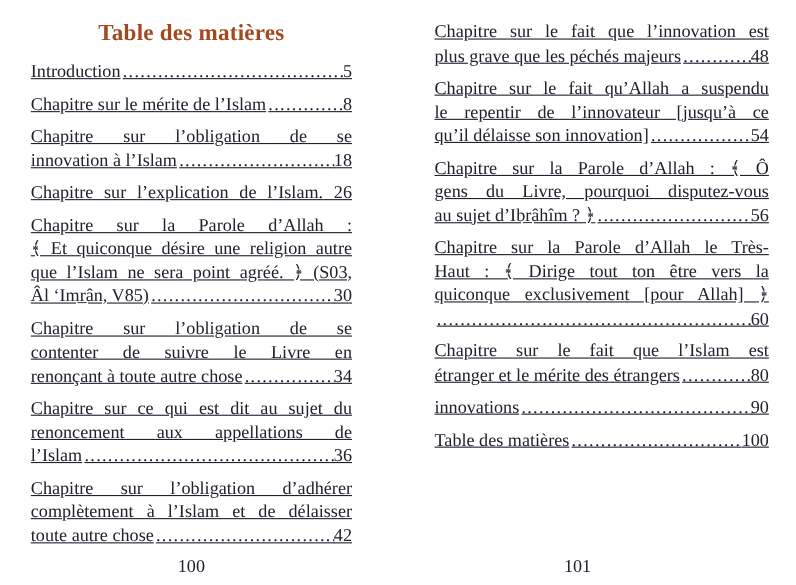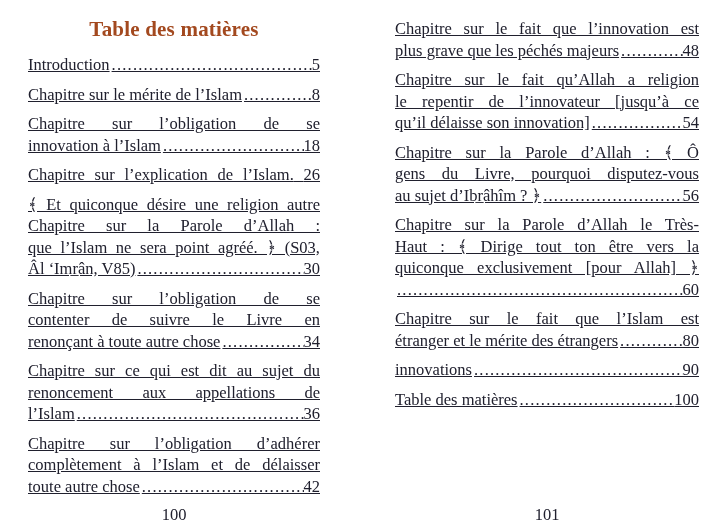--- a/index.html
+++ b/index.html
@@ -38,21 +38,21 @@
   .pg { flex: none; white-space: nowrap; }
   .folio {
     position: absolute;
     top: 505px;
     width: 100px;
     text-align: center;
     font-size: 16.5px;
     line-height: 20px;
   }
   .folio-left  { left: 124px; }
-  .folio-right { left: 497px; }
+  .folio-right { left: 475px; }
 </style>
 </head>
 <body>
 
 <div class="book" style="color: rgb(32, 32, 46); background: rgb(255, 255, 255);">
 
   <section class="col col-left">
     <h1 class="toc-title" style="color: rgb(163, 73, 31);">Table des matières</h1>
     <div class="entries">
         <div class="entry">
@@ -74,22 +74,22 @@
           <div class="line line-last">
             <span class="txt">innovation à l’Islam</span>
             <span class="leader">........................................................................................................................</span>
             <span class="pg">18</span>
           </div>
         </div>
         <div class="entry">
           <div class="line line-just"><span class="txt">Chapitre sur l’explication de l’Islam.</span> <span class="pg">26</span></div>
         </div>
         <div class="entry">
+          <div class="line line-just">Chapitre sur la Parole d’Allah :</div>
           <div class="line line-just">﴾ Et quiconque désire une religion autre</div>
-          <div class="line line-just">Chapitre sur la Parole d’Allah :</div>
           <div class="line line-just">que l’Islam ne sera point agréé. ﴿ (S03,</div>
           <div class="line line-last">
             <span class="txt">Âl ‘Imr̲ân, V85)</span>
             <span class="leader">........................................................................................................................</span>
             <span class="pg">30</span>
           </div>
         </div>
         <div class="entry">
           <div class="line line-just">Chapitre sur l’obligation de se</div>
           <div class="line line-just">contenter de suivre le Livre en</div>
@@ -124,21 +124,21 @@
     <div class="entries">
         <div class="entry">
           <div class="line line-just">Chapitre sur le fait que l’innovation est</div>
           <div class="line line-last">
             <span class="txt">plus grave que les péchés majeurs</span>
             <span class="leader">........................................................................................................................</span>
             <span class="pg">48</span>
           </div>
         </div>
         <div class="entry">
-          <div class="line line-just">Chapitre sur le fait qu’Allah a religion</div>
+          <div class="line line-just">Chapitre sur le fait qu’Allah a suspendu</div>
           <div class="line line-just">le repentir de l’innovateur [jusqu’à ce</div>
           <div class="line line-last">
             <span class="txt">qu’il délaisse son innovation]</span>
             <span class="leader">........................................................................................................................</span>
             <span class="pg">54</span>
           </div>
         </div>
         <div class="entry">
           <div class="line line-just">Chapitre sur la Parole d’Allah : ﴾ Ô</div>
           <div class="line line-just">gens du Livre, pourquoi disputez-vous</div>

